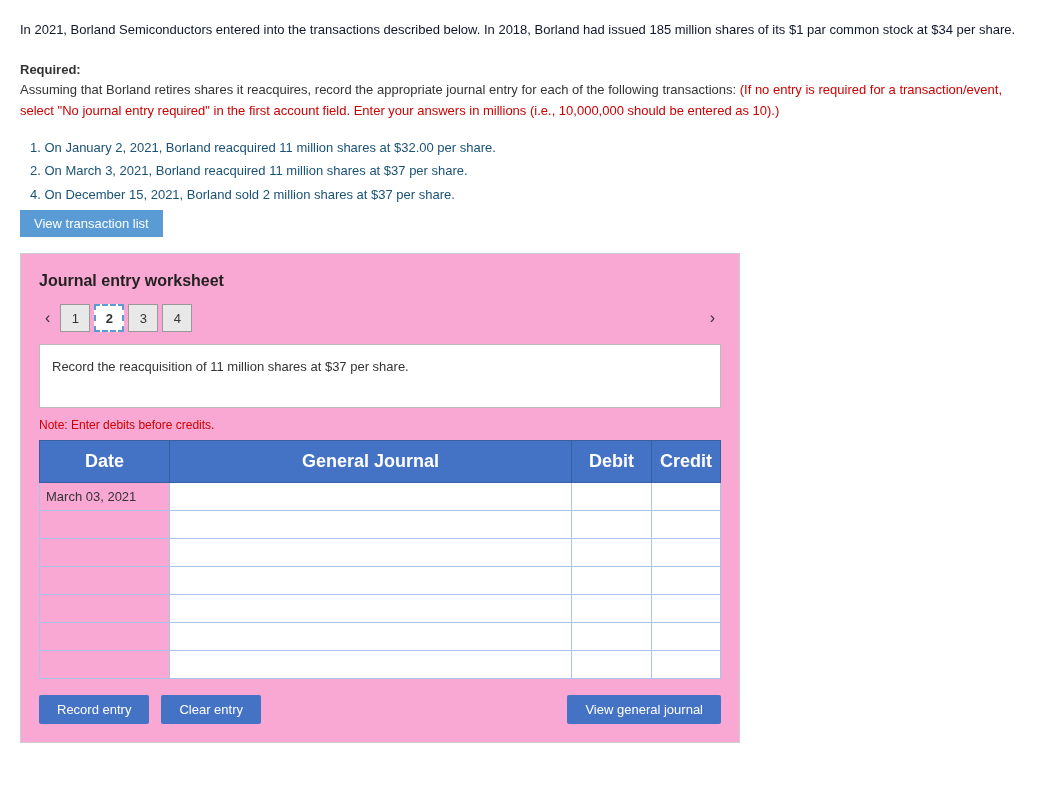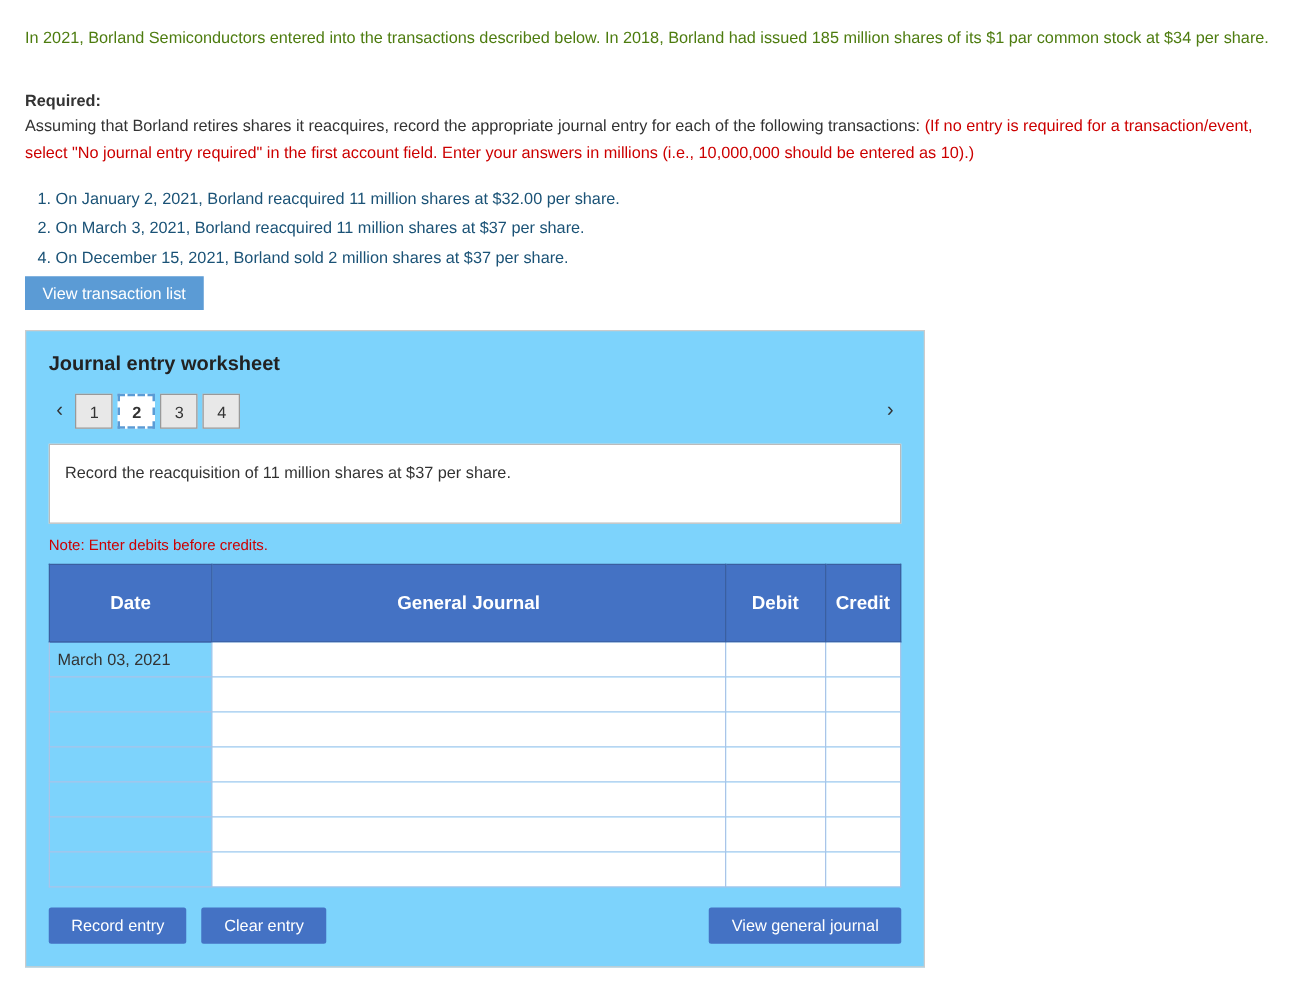--- a/index.html
+++ b/index.html
@@ -5,23 +5,23 @@
     * { box-sizing: border-box; margin: 0; padding: 0; }
     body {
       font-family: Arial, sans-serif;
       font-size: 13px;
       color: #333;
       background: #fff;
       padding: 20px;
       width: 1043px;
     }
     .intro-text {
-      margin-bottom: 31px;
+      margin-bottom: 20px;
       line-height: 1.5;
-      color: #4d7c0f;
+      color: #0f172a;
     }
     .required-section {
       margin-bottom: 14px;
       line-height: 1.6;
     }
     .required-label {
       font-weight: bold;
     }
     .red-text {
       color: #cc0000;
@@ -39,21 +39,21 @@
       color: #fff;
       padding: 6px 14px;
       border: none;
       cursor: pointer;
       font-size: 13px;
       margin-bottom: 16px;
       border-radius: 0;
     }
     .worksheet-container {
       border: 1px solid #ccc;
-      background: #7dd3fc;
+      background: #f9a8d4;
       padding: 18px;
       max-width: 720px;
     }
     .worksheet-title {
       font-size: 16px;
       font-weight: bold;
       margin-bottom: 14px;
       color: #222;
     }
     .tab-nav {
@@ -100,24 +100,24 @@
       margin-bottom: 8px;
     }
     .journal-table {
       width: 100%;
       border-collapse: collapse;
       margin-bottom: 16px;
     }
     .journal-table th {
       background: #4472c4;
       color: #fff;
-      padding: 22px 8px;
+      padding: 10px 8px;
       text-align: center;
       border: 1px solid #3a5fa0;
-      font-size: 15px;
+      font-size: 18px;
     }
     .journal-table th.date-col { width: 130px; text-align: center; }
     .journal-table th.journal-col { text-align: center; }
     .journal-table th.debit-col { width: 80px; text-align: center; }
     .journal-table th.credit-col { width: 60px; text-align: center; }
     .journal-table td {
       border: 1px solid #aac4e8;
       padding: 0;
       height: 28px;
     }

